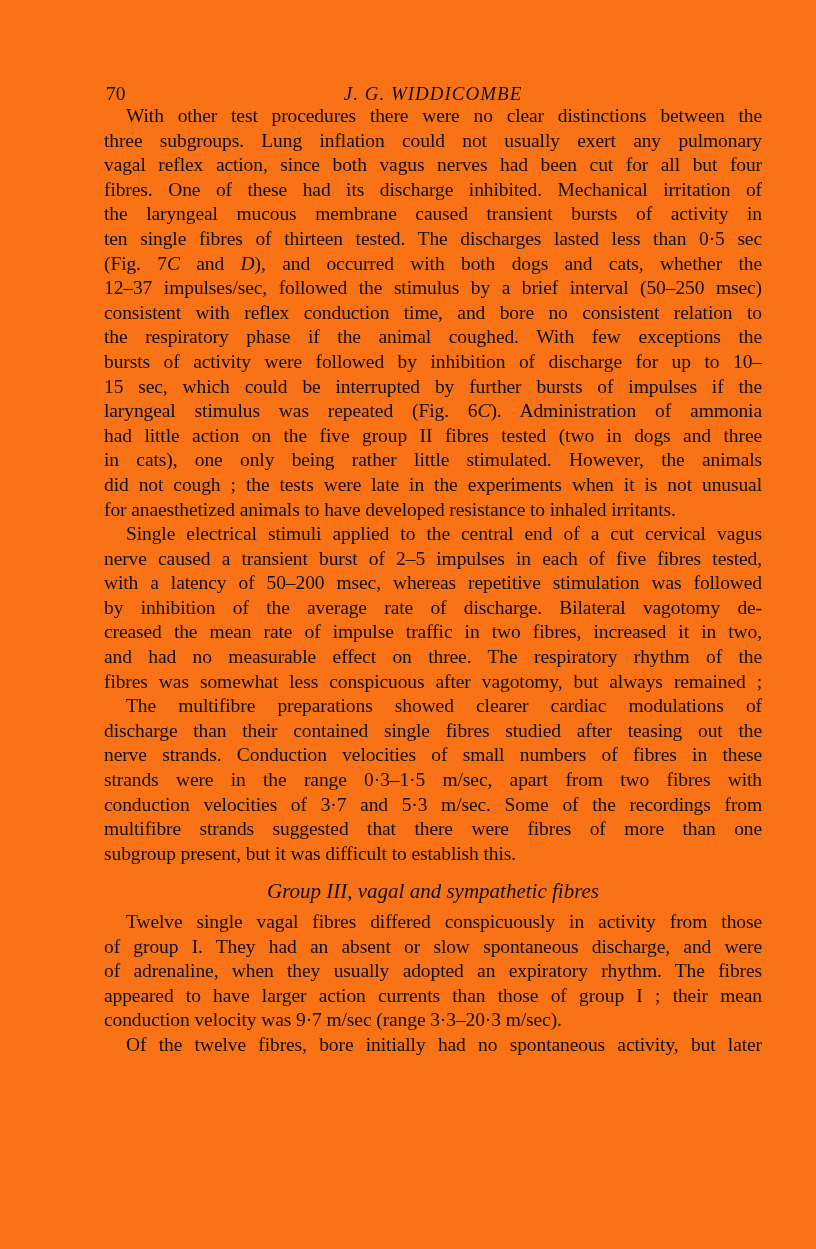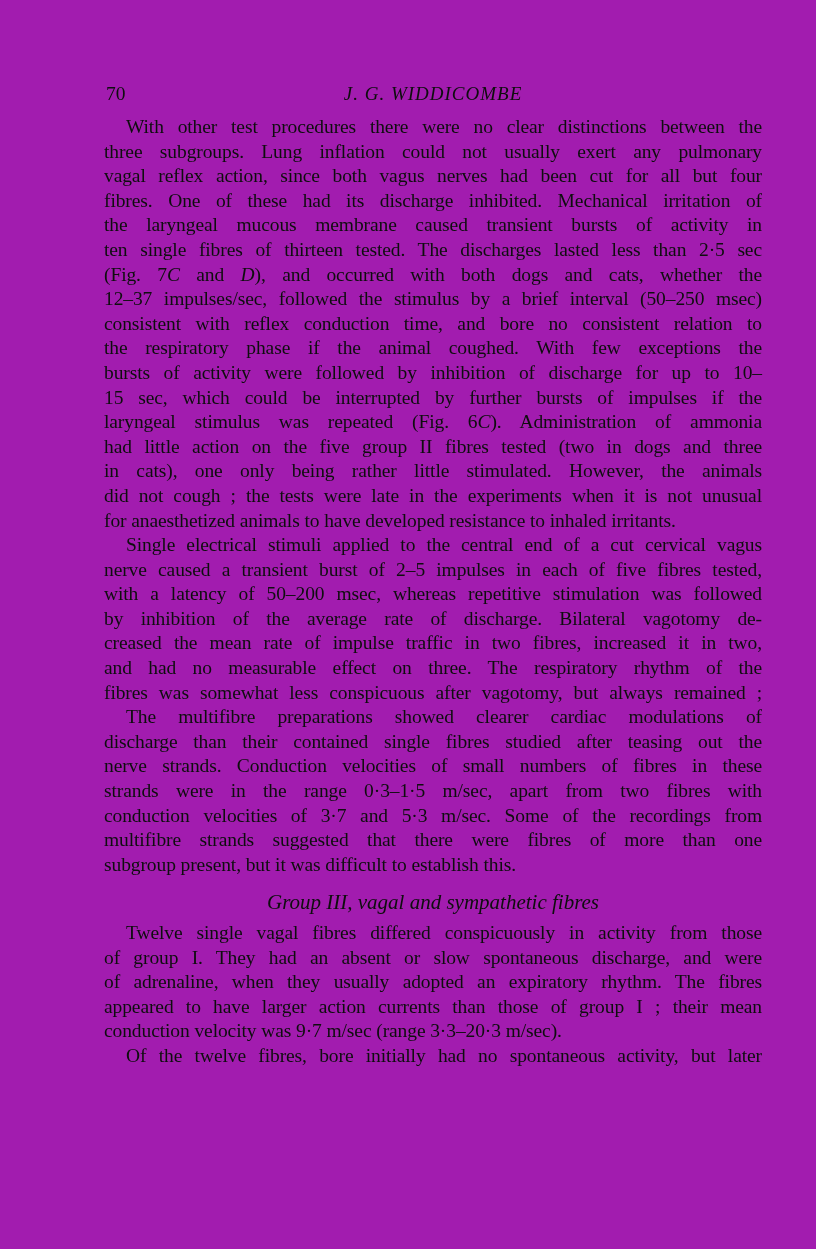--- a/index.html
+++ b/index.html
@@ -4,21 +4,21 @@
 <style>
   html, body {
     margin: 0;
     padding: 0;
     background: #ffffff;
   }
   .page {
     position: relative;
     width: 816px;
     height: 1249px;
-    background: #a21caf;
+    background: #f97316;
     overflow: hidden;
     font-family: "Liberation Serif", "DejaVu Serif", serif;
     color: #0e0e0e;
   }
   .page-header {
     position: absolute;
     top: 82px;
     left: 104px;
     width: 658px;
     height: 26px;
@@ -32,21 +32,21 @@
   }
   .running-head {
     text-align: center;
     font-style: italic;
     font-size: 19px;
     line-height: 24.6px;
     letter-spacing: 1px;
   }
   .article-body {
     position: absolute;
-    top: 115px;
+    top: 104px;
     left: 104px;
     width: 658px;
   }
   .paragraph { margin: 0; }
   .line {
     font-size: 19.5px;
     line-height: 24.6px;
     letter-spacing: -0.1px;
     text-align: justify;
     text-align-last: justify;
@@ -70,21 +70,21 @@
     <span class="page-number">70</span>
     <div class="running-head">J. G. WIDDICOMBE</div>
   </div>
   <div class="article-body">
       <div class="paragraph">
         <div class="line first">With other test procedures there were no clear distinctions between the</div>
         <div class="line">three subgroups. Lung inflation could not usually exert any pulmonary</div>
         <div class="line">vagal reflex action, since both vagus nerves had been cut for all but four</div>
         <div class="line">fibres. One of these had its discharge inhibited. Mechanical irritation of</div>
         <div class="line">the laryngeal mucous membrane caused transient bursts of activity in</div>
-        <div class="line">ten single fibres of thirteen tested. The discharges lasted less than 2·5 sec</div>
+        <div class="line">ten single fibres of thirteen tested. The discharges lasted less than 0·5 sec</div>
         <div class="line">(Fig. 7<i>C</i> and <i>D</i>), and occurred with both dogs and cats, whether the</div>
         <div class="line">12–37 impulses/sec, followed the stimulus by a brief interval (50–250 msec)</div>
         <div class="line">consistent with reflex conduction time, and bore no consistent relation to</div>
         <div class="line">the respiratory phase if the animal coughed. With few exceptions the</div>
         <div class="line">bursts of activity were followed by inhibition of discharge for up to 10–</div>
         <div class="line">15 sec, which could be interrupted by further bursts of impulses if the</div>
         <div class="line">laryngeal stimulus was repeated (Fig. 6<i>C</i>). Administration of ammonia</div>
         <div class="line">had little action on the five group II fibres tested (two in dogs and three</div>
         <div class="line">in cats), one only being rather little stimulated. However, the animals</div>
         <div class="line">did not cough ; the tests were late in the experiments when it is not unusual</div>

